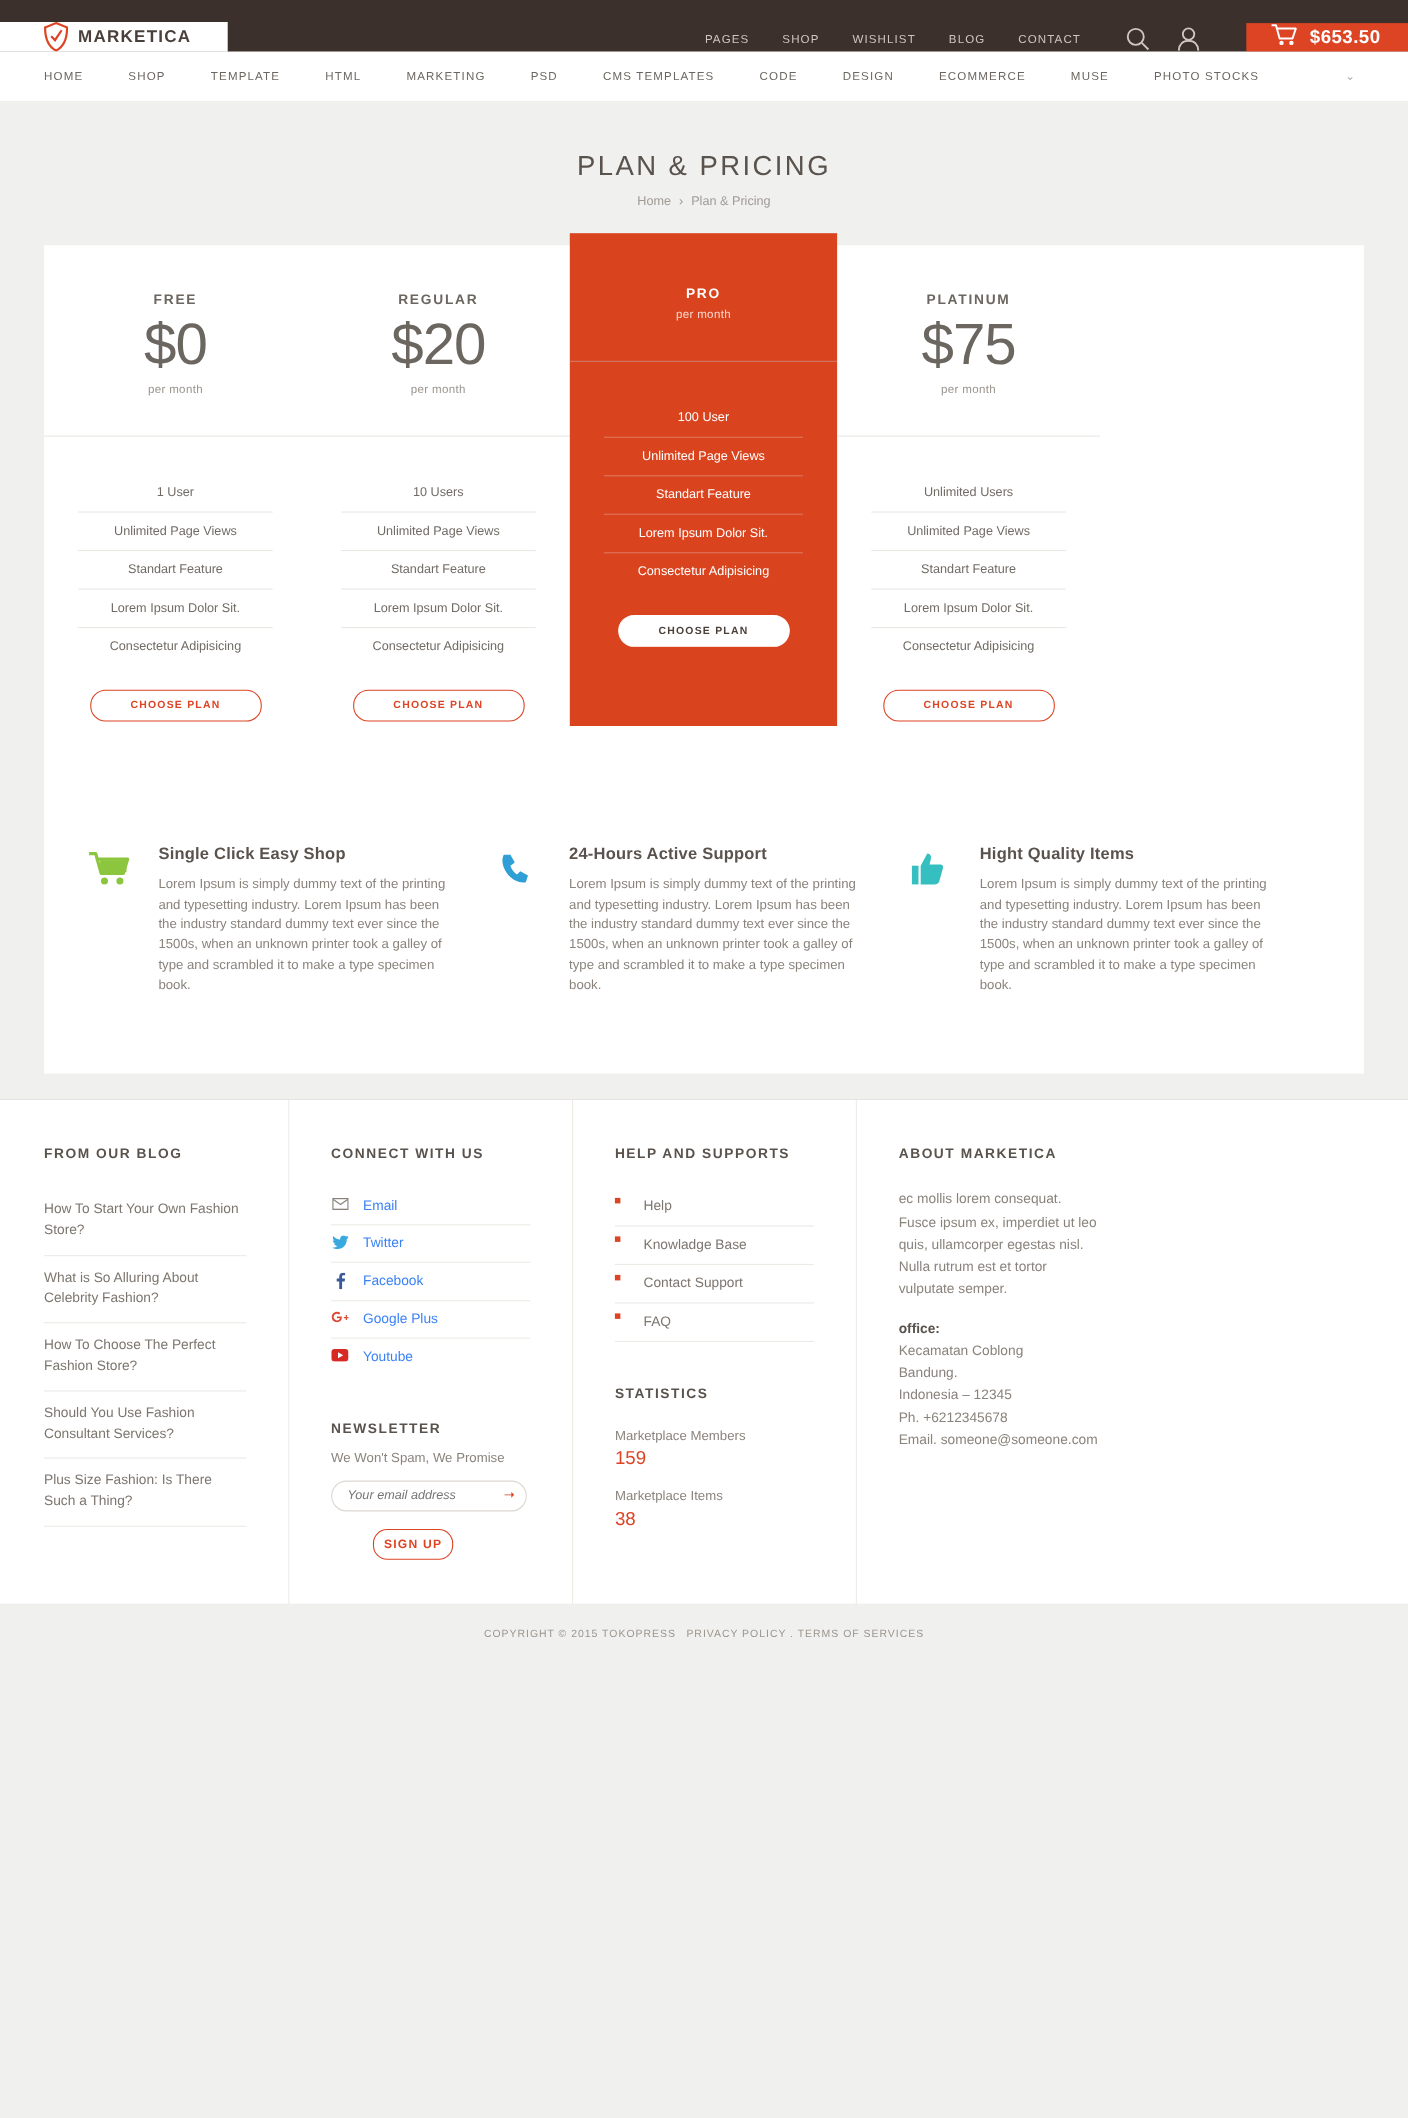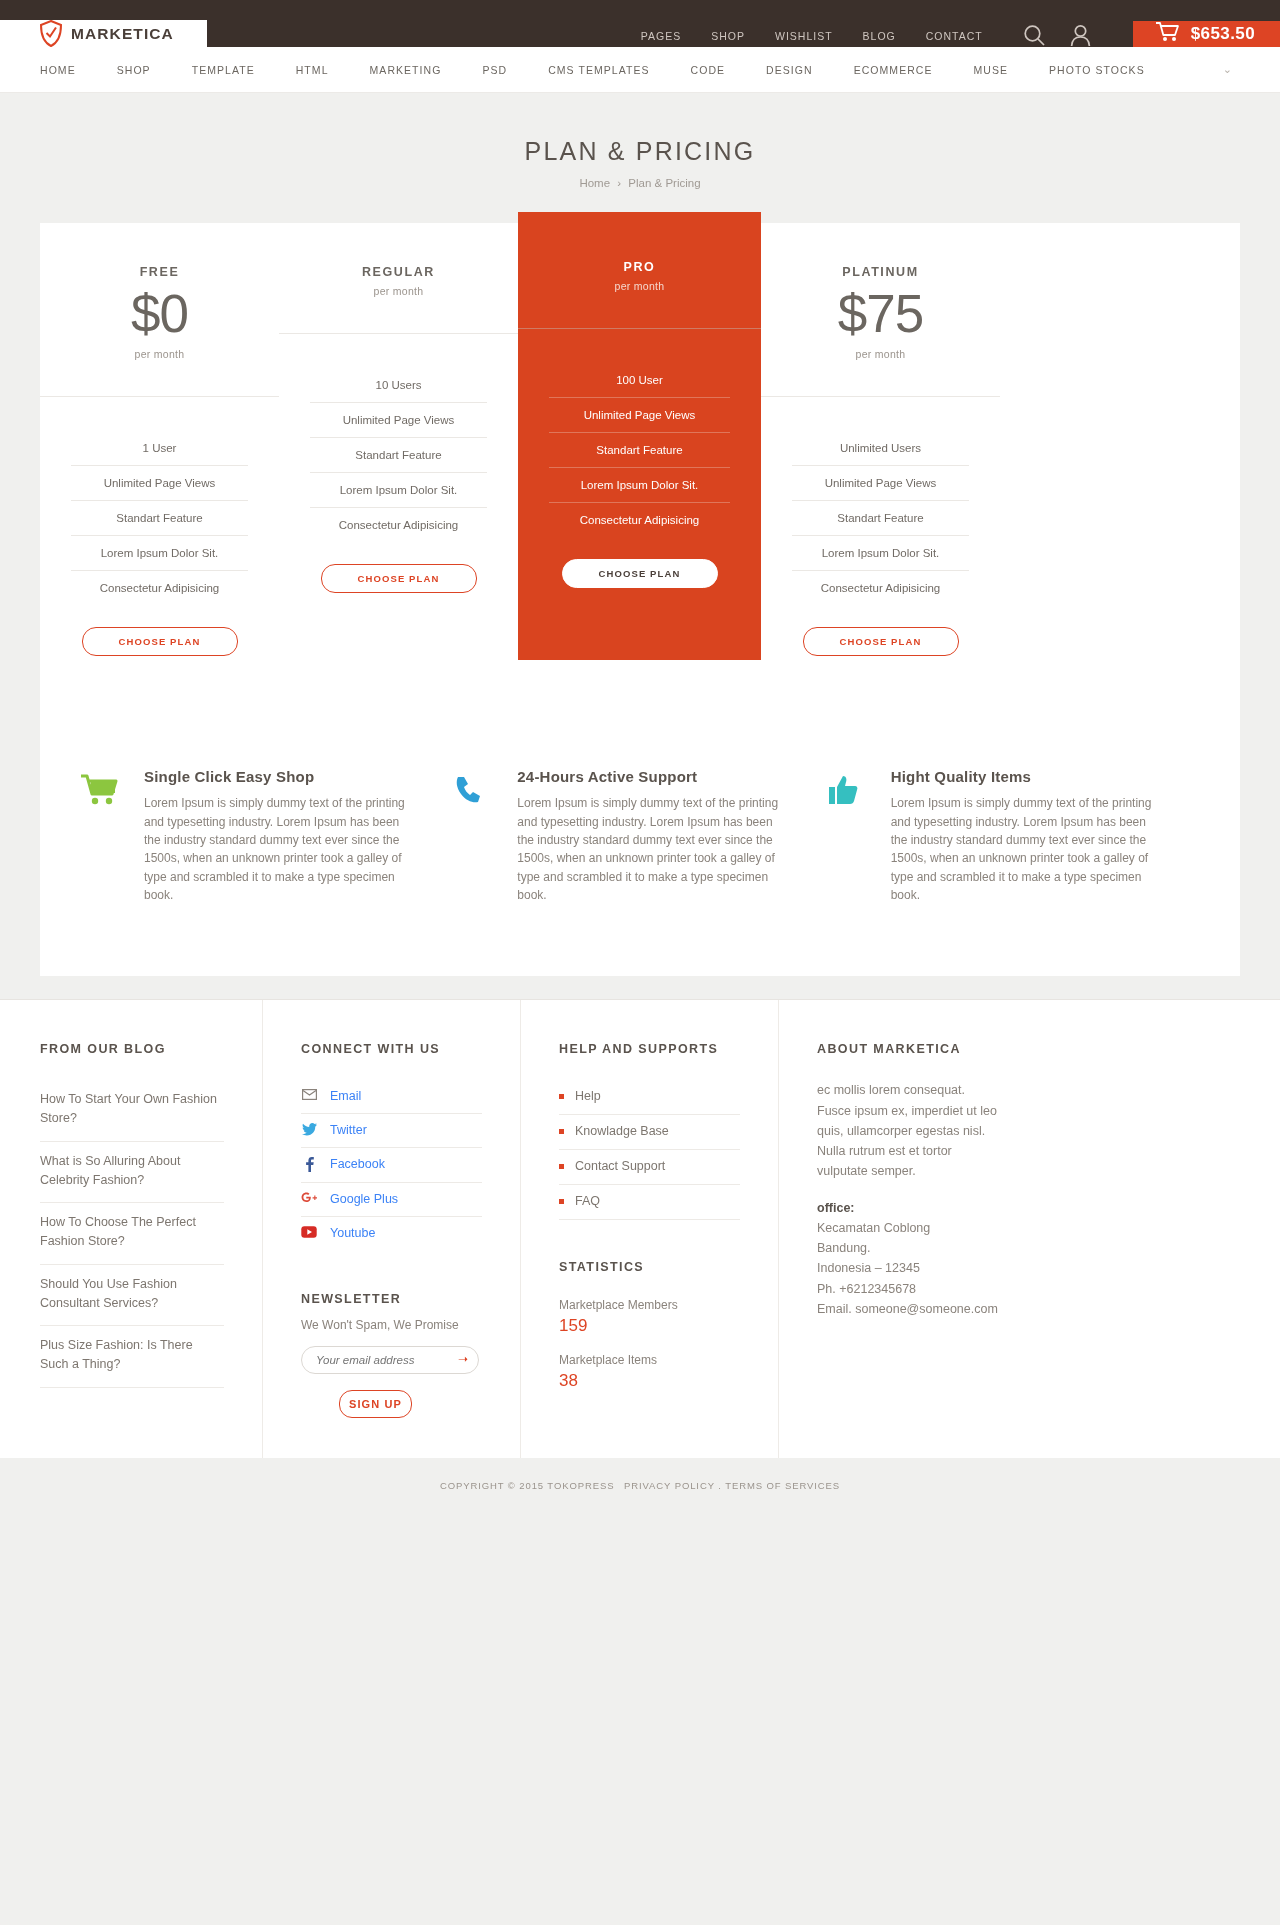--- a/index.html
+++ b/index.html
@@ -120,21 +120,21 @@
   .social { list-style: none; }
   .social li {
     display: flex; gap: 13px; font-size: 12.5px; color: #3b82f6;
     padding: 9px 0 10px; border-bottom: 1px solid #edeae6;
   }
   .social li:last-child { border-bottom: none; }
   .sicon { width: 16px; display: flex; justify-content: center; }
   .help-list { list-style: none; }
   .help-list li {
     font-size: 12.5px; color: #7d766f; padding: 9px 0 11px; border-bottom: 1px solid #edeae6;
-    display: flex; align-items: center; gap: 11px;
+    display: flex; gap: 21px;
   }
   .bullet { width: 5px; height: 5px; background: #dd4424; display: inline-block; flex: none; }
   .stats-title { margin-top: 40px; }
   .stat-label { font-size: 12px; color: #8a837c; margin-bottom: 4px; }
   .stat-num { font-size: 17px; color: #dd4424; margin-bottom: 17px; }
   .about-p { font-size: 12.5px; line-height: 1.62; color: #8a837c; }
   .about-office { margin-top: 16px; font-size: 12.5px; line-height: 1.62; color: #8a837c; }
   .about-office b { color: #5a534d; }
   .news-title { margin-top: 42px; }
   .news-sub { font-size: 12px; color: #8a837c; margin: -12px 0 14px; }
@@ -250,20 +250,21 @@
           <div class="feat">Consectetur Adipisicing</div>
         </div>
         <div class="btnwrap">
           <button class="plan-btn">CHOOSE PLAN</button>
         </div>
       </div>
 
       <div class="pcol">
         <div class="head">
           <div class="pname">REGULAR</div>
+          <div class="price">$20</div>
           <div class="per">per month</div>
         </div>
         <div class="sep-line"></div>
         <div class="feats" style="padding-top:34px">
           <div class="feat">10 Users</div>
           <div class="feat">Unlimited Page Views</div>
           <div class="feat">Standart Feature</div>
           <div class="feat">Lorem Ipsum Dolor Sit.</div>
           <div class="feat">Consectetur Adipisicing</div>
         </div>

